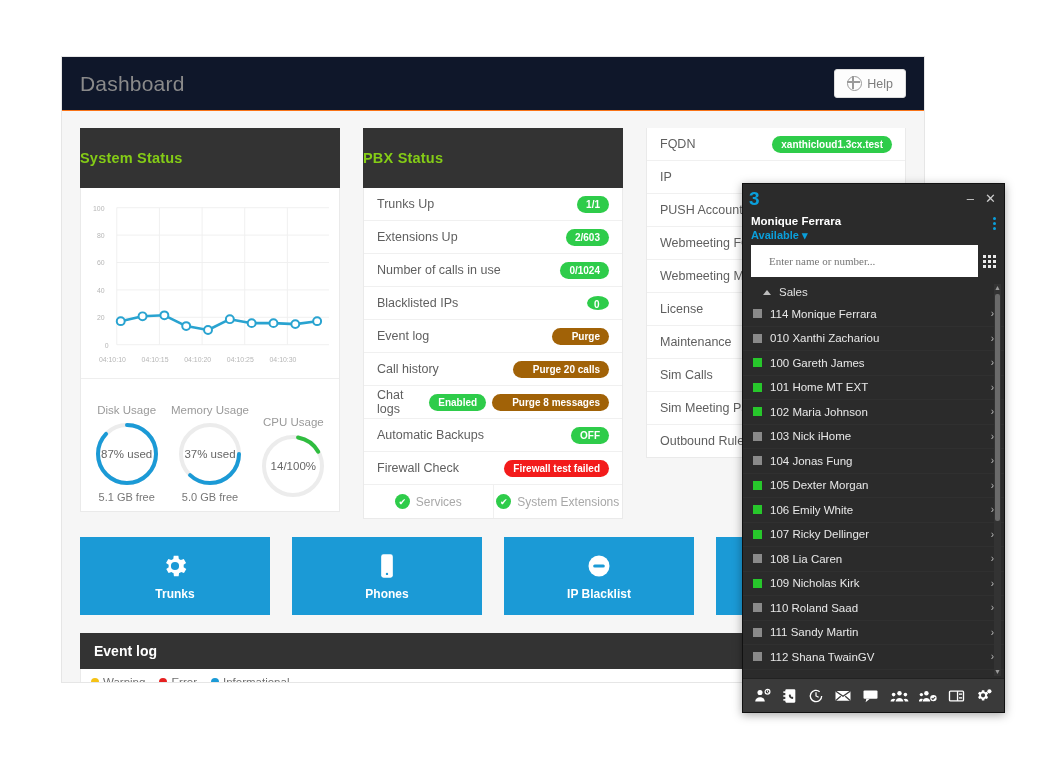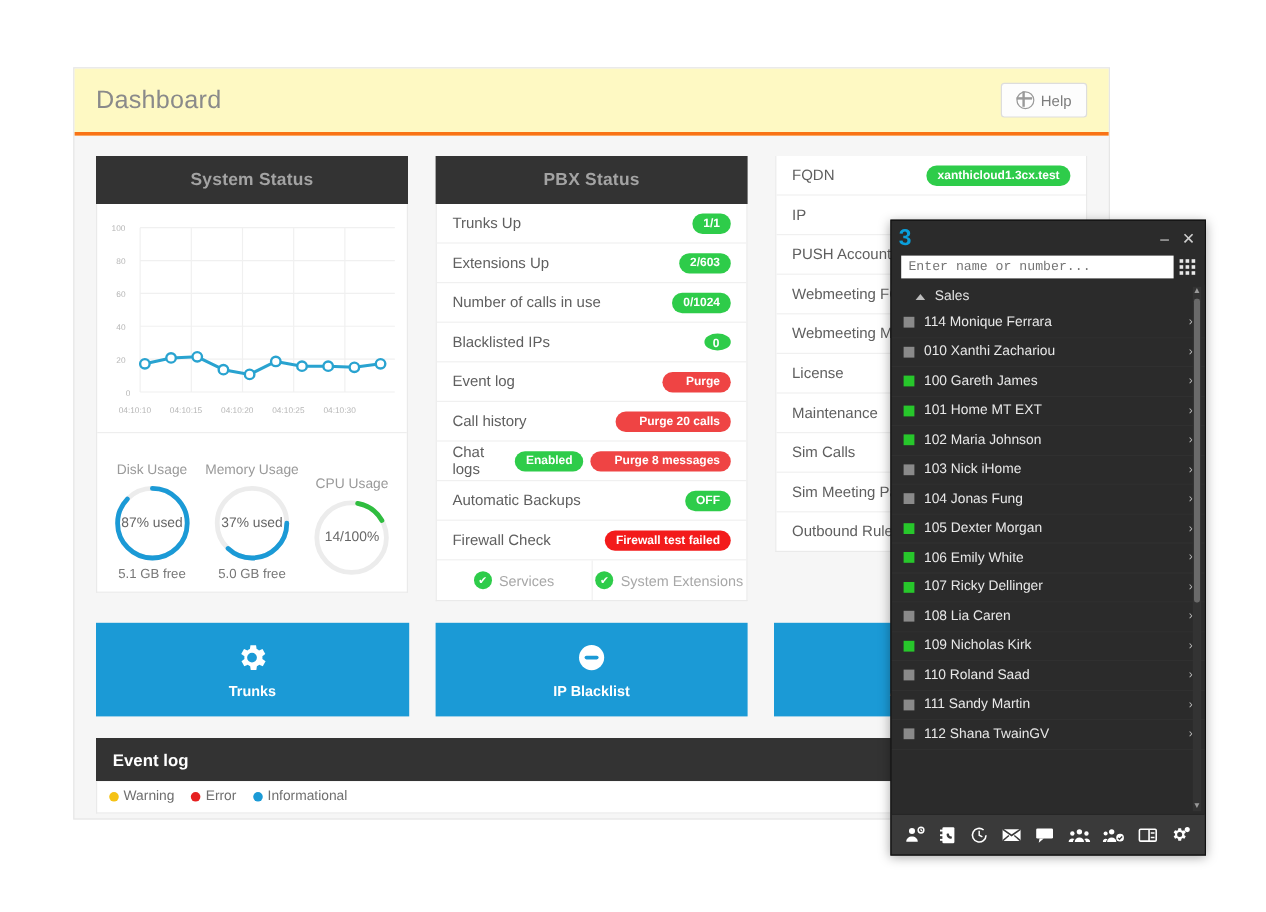--- a/index.html
+++ b/index.html
@@ -7,38 +7,38 @@
     width:1055px;height:760px;background:#ffffff;
     font-family:"Liberation Sans", sans-serif;
     -webkit-font-smoothing:antialiased;overflow:hidden;position:relative;
   }
   
   .dash{
     position:absolute;left:61px;top:56px;width:862px;height:625px;
     background:#f6f6f6;border:1px solid #e6e6e6;overflow:hidden;
   }
   .dash-head{
-    height:53px;background:#fef9c3;border-bottom:3px solid #f97316;
+    height:53px;background:#0f172a;border-bottom:1px solid #f97316;
     display:flex;align-items:center;justify-content:space-between;padding:0 18px;
   }
   .dash-title{font-size:21px;color:#8a8a8a;font-weight:400;letter-spacing:.2px;}
   .help-btn{
     display:flex;align-items:center;gap:5px;border:1px solid #dddddd;background:#fdfdfd;
     border-radius:3px;padding:6px 12px;font-size:12.5px;color:#7d7d7d;cursor:pointer;
   }
   .help-ico{width:13px;height:13px;border:1.6px solid #9a9a9a;border-radius:50%;position:relative;display:inline-block;}
   .help-ico:before,.help-ico:after{content:"";position:absolute;background:#9a9a9a;}
   .help-ico:before{left:4.2px;top:-1px;width:1.4px;height:12.6px;}
   .help-ico:after{top:4.2px;left:-1px;height:1.4px;width:12.6px;}
 
   .panels{display:flex;gap:23px;padding:17px 18px 0 18px;}
   .panel{flex:1 1 0;min-width:0;}
   .panel-head{
-    background:#333333;color:#a3a3a3;text-align:center;font-size:14.5px;font-weight:bold;
-    padding:12px 0;letter-spacing:.2px;
+    background:#333333;color:#84cc16;font-size:14.5px;font-weight:bold;
+    padding:22px 0;letter-spacing:.2px;
   }
   .panel-body{background:#ffffff;border:1px solid #eaeaea;border-top:none;}
 
   
   .chart-wrap{padding:8px 6px 4px 6px;height:190px;box-sizing:border-box;}
   .gauges{display:flex;border-top:1px solid #eeeeee;padding:10px 4px 8px 4px;align-items:flex-end;}
   .gauge-col{flex:1;text-align:center;position:relative;}
   .gauge-label{font-size:11.5px;color:#9a9a9a;line-height:14px;margin-bottom:2px;}
   .gauge-ring{position:relative;width:70px;height:70px;margin:0 auto;}
   .gauge-txt{
@@ -55,21 +55,21 @@
     padding:0 13px;height:32px;border-bottom:1px solid #f0f0f0;
   }
   .row:last-child{border-bottom:none;}
   .row-label{font-size:12.5px;color:#5f5f5f;}
   .row-vals{display:flex;align-items:center;gap:6px;}
   .badge{
     display:inline-block;border-radius:9px;color:#fff;font-size:10px;font-weight:bold;
     padding:3px 9px;line-height:11px;white-space:nowrap;
   }
   .badge.green{background:#2ecc4a;}
-  .badge.dark{background:#ef4444;padding-left:20px;}
+  .badge.dark{background:#a16207;padding-left:20px;}
   .badge.red{background:#f31b1b;}
   .badge.dot{padding:3px 7px;}
   .check-row{display:flex;border-top:1px solid #f0f0f0;}
   .check-cell{
     flex:1;display:flex;align-items:center;justify-content:center;gap:6px;
     padding:9px 0;font-size:12px;color:#a8a8a8;
   }
   .check-cell + .check-cell{border-left:1px solid #f0f0f0;}
   .tick{
     width:15px;height:15px;border-radius:50%;background:#2ecc4a;color:#fff;
@@ -105,22 +105,22 @@
   .cx-wbtn{cursor:pointer;line-height:10px;}
   .cx-user{padding:1px 8px 3px 8px;display:flex;justify-content:space-between;align-items:flex-start;}
   .cx-name{color:#fff;font-size:11.5px;font-weight:bold;line-height:14px;}
   .cx-pres{color:#0a9fdb;font-size:11px;font-weight:bold;line-height:14px;cursor:pointer;}
   .kebab{display:flex;flex-direction:column;gap:2px;padding-top:3px;cursor:pointer;}
   .kebab i{width:3px;height:3px;background:#0a9fdb;border-radius:50%;display:block;}
   .cx-tools{display:flex;align-items:center;gap:11px;padding:0 8px 4px 8px;}
   .cx-cti{margin-left:auto;color:#c9c9c9;font-size:9.5px;}
   .cx-search{display:flex;align-items:center;gap:5px;padding:0 8px 5px 8px;}
   .cx-input{
-    flex:1;background:#fff;border:none;height:19px;font-size:11px;color:#888;
-    padding:0 6px;font-family:Liberation Mono, monospace;
+    flex:1;background:#fff;border:none;height:32px;font-size:11px;color:#888;
+    padding:0 18px;font-family:Liberation Serif, serif;
   }
   .dialpad{display:grid;grid-template-columns:repeat(3,3px);grid-template-rows:repeat(3,3px);gap:2px;cursor:pointer;}
   .dialpad i{background:#e9e9e9;display:block;width:3px;height:3px;}
   .cx-list{flex:1;overflow:hidden;position:relative;background:#2b2b2b;}
   .grp{display:flex;align-items:center;gap:8px;padding:4px 8px 4px 10px;color:#e2e2e2;font-size:11.5px;margin-left:10px;}
   .caret{width:0;height:0;border-left:4px solid transparent;border-right:4px solid transparent;border-bottom:5px solid #bdbdbd;}
   .ct{
     display:flex;align-items:center;gap:8px;padding:0 10px 0 10px;height:23.5px;
     color:#e8e8e8;font-size:11.5px;cursor:pointer;border-bottom:1px solid #303030;
   }
@@ -352,20 +352,29 @@
     <div class="tile">
       <span>
         <svg width="28" height="28" viewBox="0 0 24 24" fill="#fff">
             <path d="M19.4 13a7.8 7.8 0 000-2l2.1-1.6-2-3.5-2.5 1a7.7 7.7 0 00-1.7-1l-.4-2.7h-4l-.4 2.7c-.6.25-1.2.6-1.7 1l-2.5-1-2 3.5L6.6 11a7.8 7.8 0 000 2l-2.1 1.6 2 3.5 2.5-1c.5.4 1.1.75 1.7 1l.4 2.7h4l.4-2.7c.6-.25 1.2-.6 1.7-1l2.5 1 2-3.5L19.4 13zM12 15.5a3.5 3.5 0 110-7 3.5 3.5 0 010 7z"></path>
           </svg>
       </span>
       <span class="tile-label">Trunks</span>
     </div>
     <div class="tile">
       <span>
+        <svg width="28" height="28" viewBox="0 0 24 24" fill="#fff">
+            <rect x="7" y="2" width="10" height="20" rx="2"></rect>
+            <circle cx="12" cy="18.8" r="1" fill="#1b9ad6"></circle>
+          </svg>
+      </span>
+      <span class="tile-label">Phones</span>
+    </div>
+    <div class="tile">
+      <span>
         <svg width="28" height="28" viewBox="0 0 24 24">
             <circle cx="12" cy="12" r="9" fill="#fff"></circle>
             <rect x="7" y="10.7" width="10" height="2.6" rx="1.3" fill="#1b9ad6"></rect>
           </svg>
       </span>
       <span class="tile-label">IP Blacklist</span>
     </div>
     <div class="tile">
       <span>
         <svg width="28" height="28" viewBox="0 0 24 24" fill="#fff">
@@ -402,20 +411,31 @@
   <div class="cx-title">
     <div class="cx-logo">
       <span class="c3">3</span>
     </div>
     <div class="cx-wbtns">
       <span class="cx-wbtn">–</span>
       <span class="cx-wbtn">✕</span>
     </div>
   </div>
 
+  <div class="cx-user">
+    <div>
+      <div class="cx-name">Monique Ferrara</div>
+      <div class="cx-pres">Available ▾</div>
+    </div>
+    <div class="kebab">
+        <i></i>
+        <i></i>
+        <i></i>
+      </div>
+  </div>
 
 
   <div class="cx-search">
     <input class="cx-input" placeholder="Enter name or number..." style="">
     <span class="dialpad">
         <i></i>
         <i></i>
         <i></i>
         <i></i>
         <i></i>

